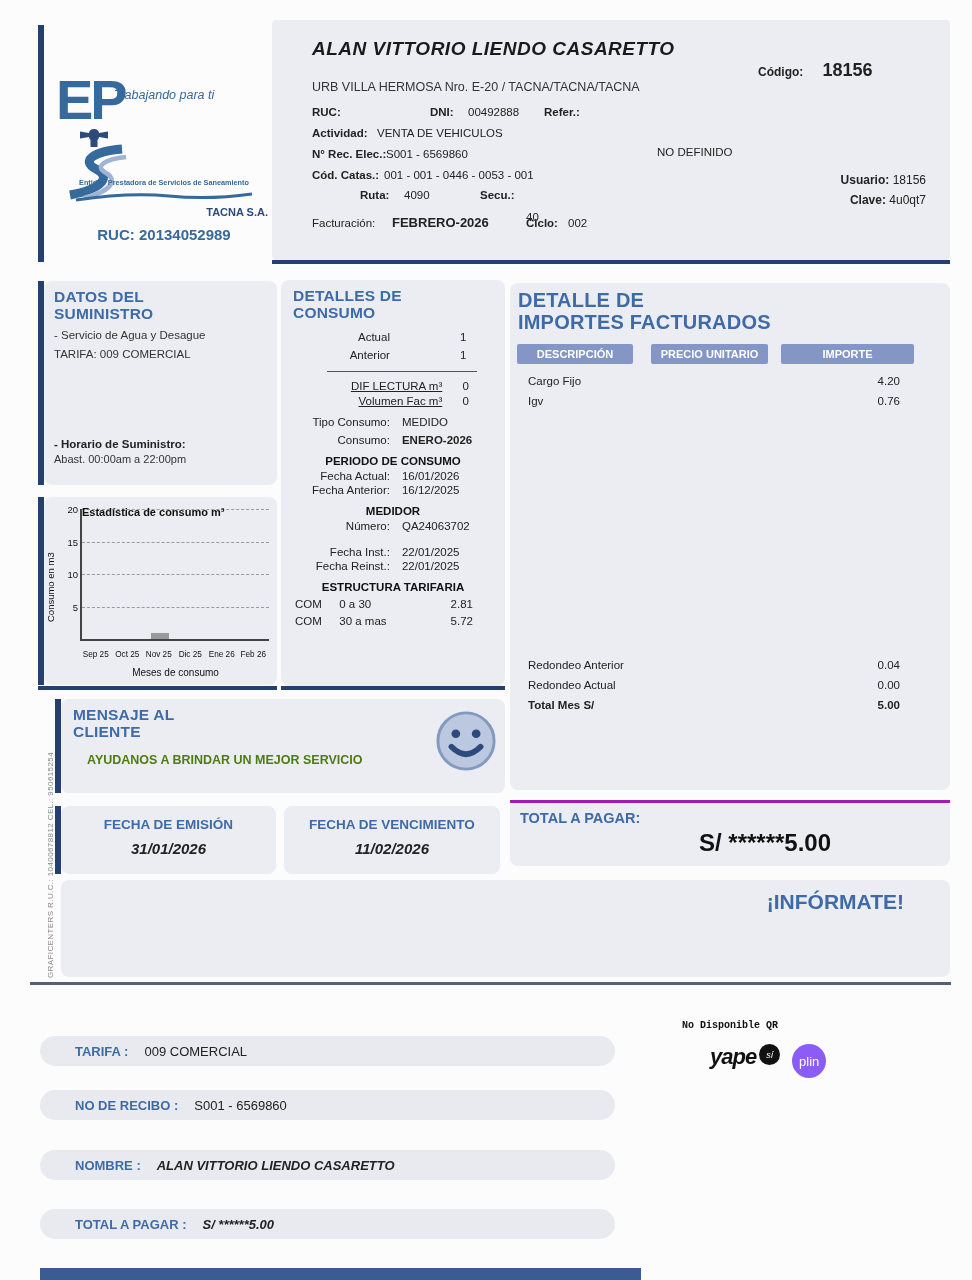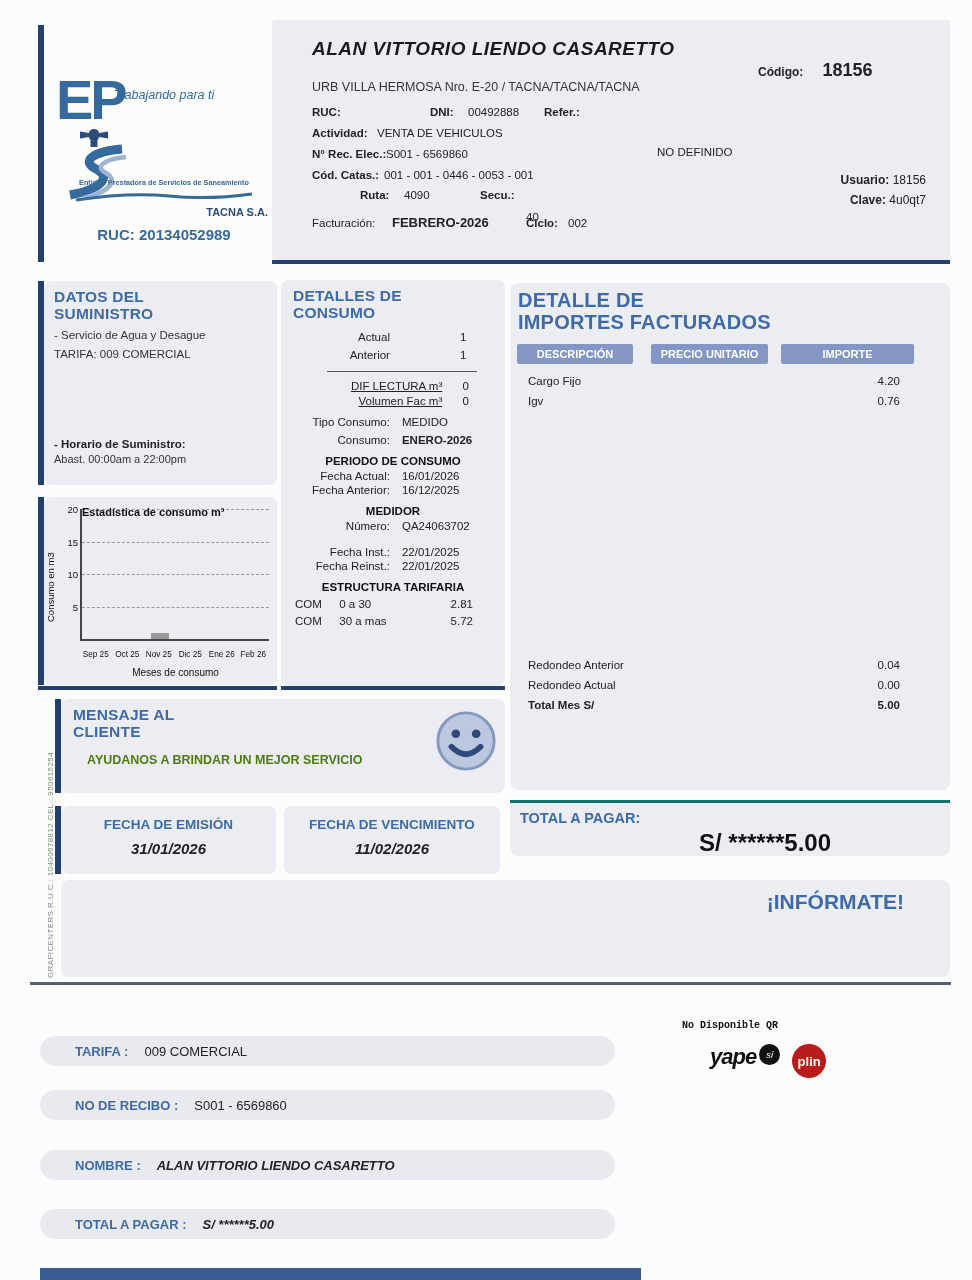--- a/index.html
+++ b/index.html
@@ -101,33 +101,33 @@
   .mensaje-box{left:61px;top:699px;width:444px;height:94px;}
   .mensaje-title{position:absolute;left:12px;top:8px;}
   .mensaje-body{position:absolute;left:26px;top:54px;font-size:12.5px;font-weight:bold;color:#4d7c0f;}
   .smiley{position:absolute;right:8px;top:11px;}
 
   
   .fe-box{left:61px;top:806px;width:215px;height:68px;text-align:center;padding-top:11px;}
   .fv-box{left:284px;top:806px;width:216px;height:68px;text-align:center;padding-top:11px;}
   .fecha-label{color:#3e6ba8;font-weight:bold;font-size:13.5px;}
   .fecha-value{margin-top:8px;font-size:15px;font-weight:bold;font-style:italic;color:#222;}
-  .total-box{left:510px;top:800px;width:440px;height:56px;border-top:3px solid #0f766e;border-radius:0 0 8px 8px;}
+  .total-box{left:510px;top:800px;width:440px;height:66px;border-top:3px solid #a21caf;border-radius:0 0 8px 8px;}
   .total-label{position:absolute;left:10px;top:7px;color:#3e6ba8;font-weight:bold;font-size:14.5px;}
   .total-value{position:absolute;left:70px;right:0;top:26px;text-align:center;font-size:24px;font-weight:bold;color:#111;}
 
   
   .informate-box{left:61px;top:880px;width:889px;height:97px;}
   .informate-text{position:absolute;right:46px;top:10px;font-size:21px;font-weight:bold;color:#3e6ba8;}
 
   
   .pay{position:absolute;left:710px;top:1044px;display:flex;align-items:flex-start;}
   .yape-text{font-size:22px;font-weight:bold;font-style:italic;color:#111;letter-spacing:-1px;}
   .yape-badge{width:21px;height:21px;border-radius:50%;background:#111;color:#fff;font-size:9px;font-style:italic;display:flex;align-items:center;justify-content:center;margin-left:3px;}
-  .plin-badge{width:34px;height:34px;border-radius:50%;background:#b91c1c;color:#fff;font-weight:bold;font-size:13px;display:flex;align-items:center;justify-content:center;margin-left:12px;}
+  .plin-badge{width:34px;height:34px;border-radius:50%;background:#8b5cf6;color:#fff;font-weight:normal;font-size:13px;display:flex;align-items:center;justify-content:center;margin-left:12px;}
   .qr-note{position:absolute;left:682px;top:1020px;font-family:"Liberation Mono",monospace;font-weight:bold;font-size:10px;color:#111;}
 
   
   .pill{position:absolute;left:40px;width:575px;height:30px;background:#e8eaef;border-radius:15px;display:flex;align-items:center;padding-left:35px;box-sizing:border-box;}
   .pill-t{top:1036px;} .pill-r{top:1090px;} .pill-n{top:1150px;} .pill-p{top:1209px;}
   .pill-label{color:#3e6ba8;font-weight:bold;font-size:13px;white-space:nowrap;}
   .pill-value{margin-left:16px;color:#222;font-size:13px;white-space:nowrap;}
   .pill-italic{font-style:italic;font-weight:bold;}
 
   .side-text{position:absolute;left:46px;top:772px;height:206px;writing-mode:vertical-rl;transform:rotate(180deg);font-size:8px;color:#888;letter-spacing:.4px;white-space:nowrap;}

